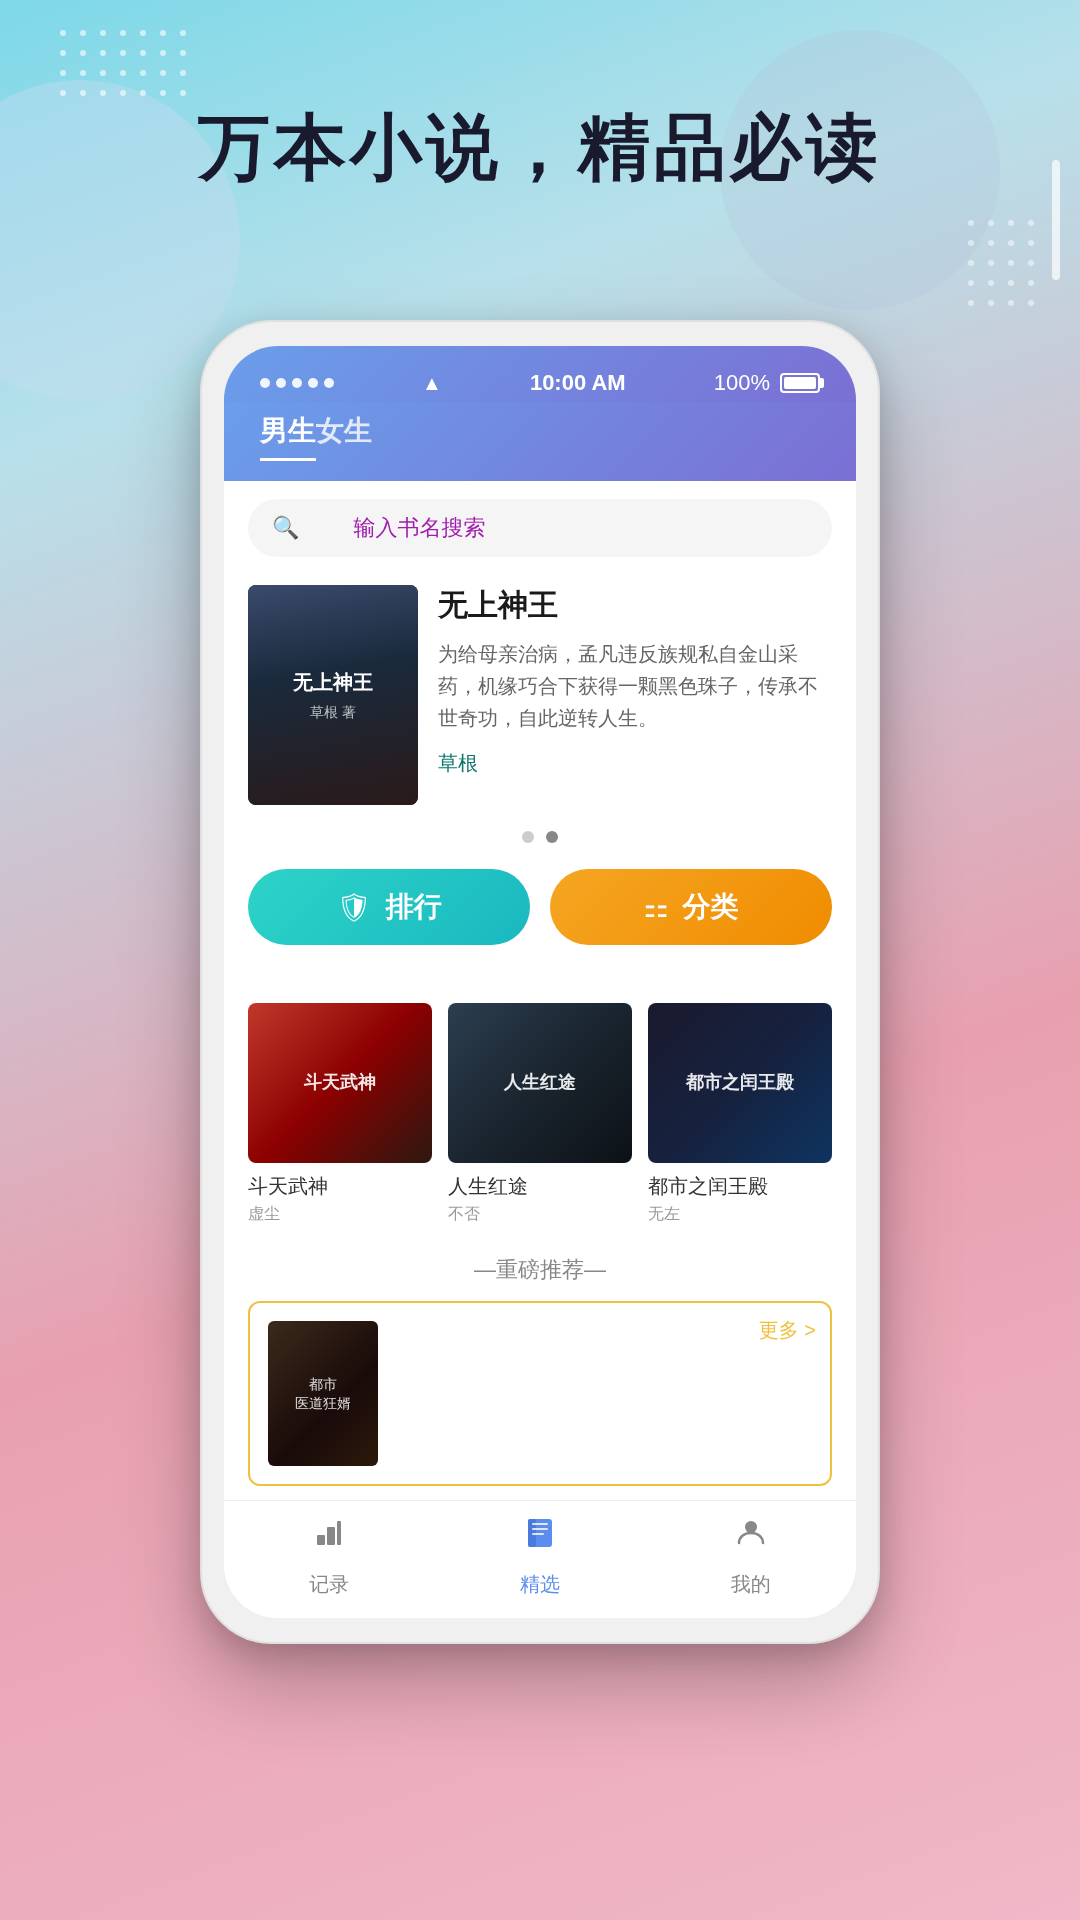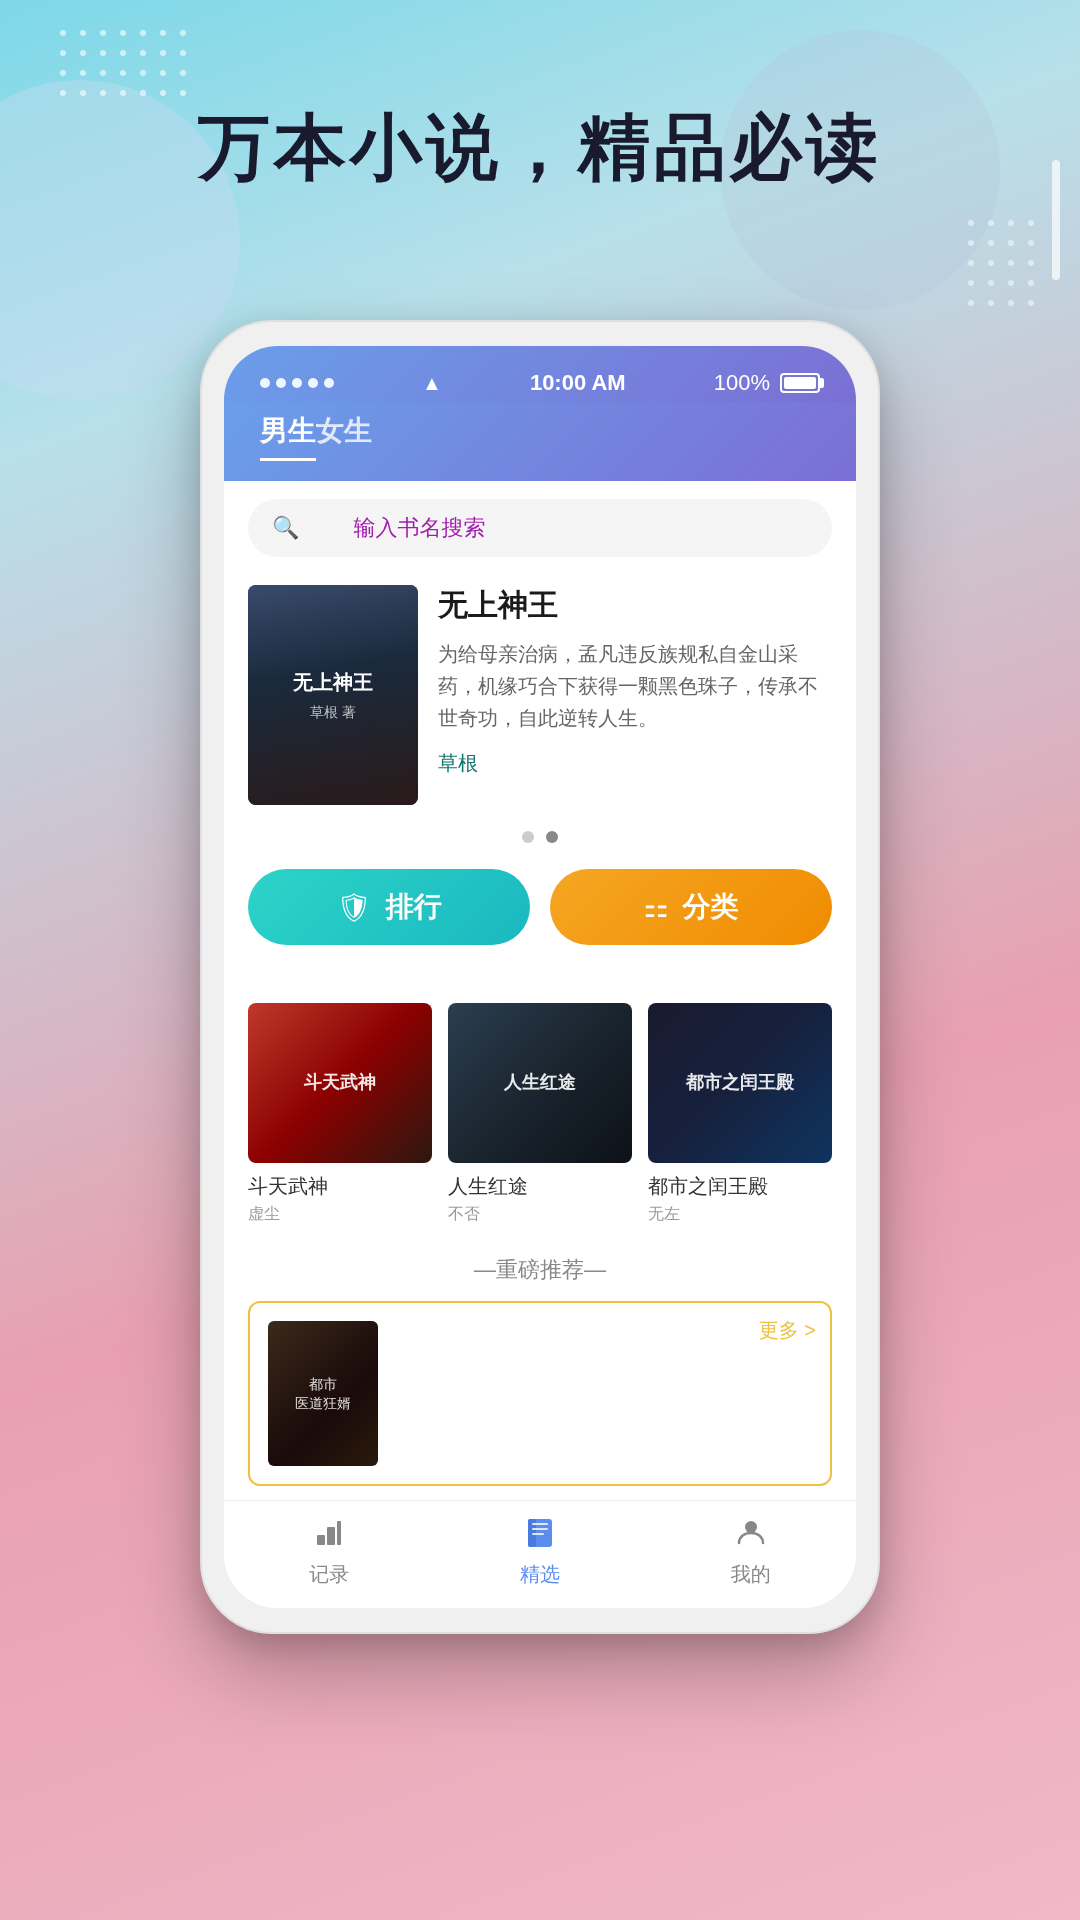--- a/index.html
+++ b/index.html
@@ -394,21 +394,21 @@
       background: #fff;
       border-top: 1px solid #eee;
       display: flex;
       justify-content: space-around;
       padding: 14px 0 20px;
     }
     .nav-item {
       display: flex;
       flex-direction: column;
       align-items: center;
-      gap: 6px;
+      gap: 16px;
       cursor: pointer;
     }
     .nav-icon { font-size: 32px; color: #888; }
     .nav-icon.active { color: #5b8def; }
     .nav-label { font-size: 20px; color: #888; }
     .nav-label.active { color: #5b8def; }
 
     
     .cover-deco {
       width: 100%; height: 100%;

